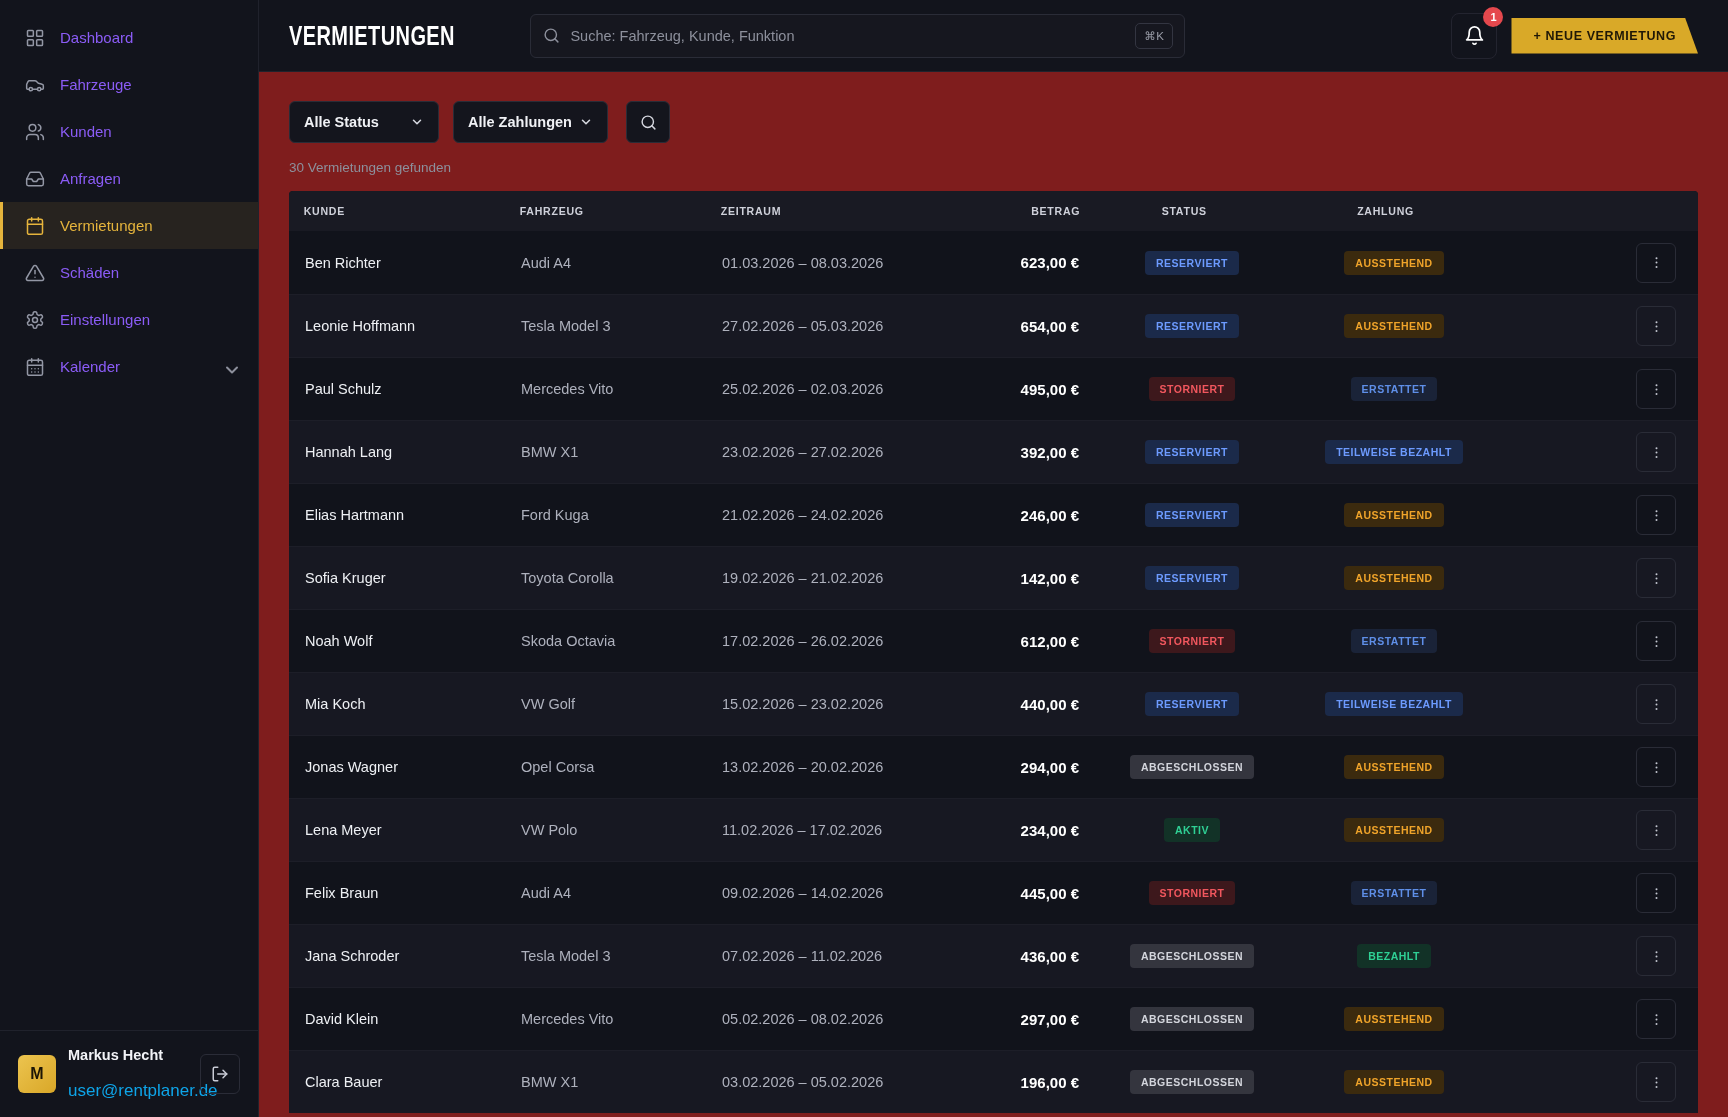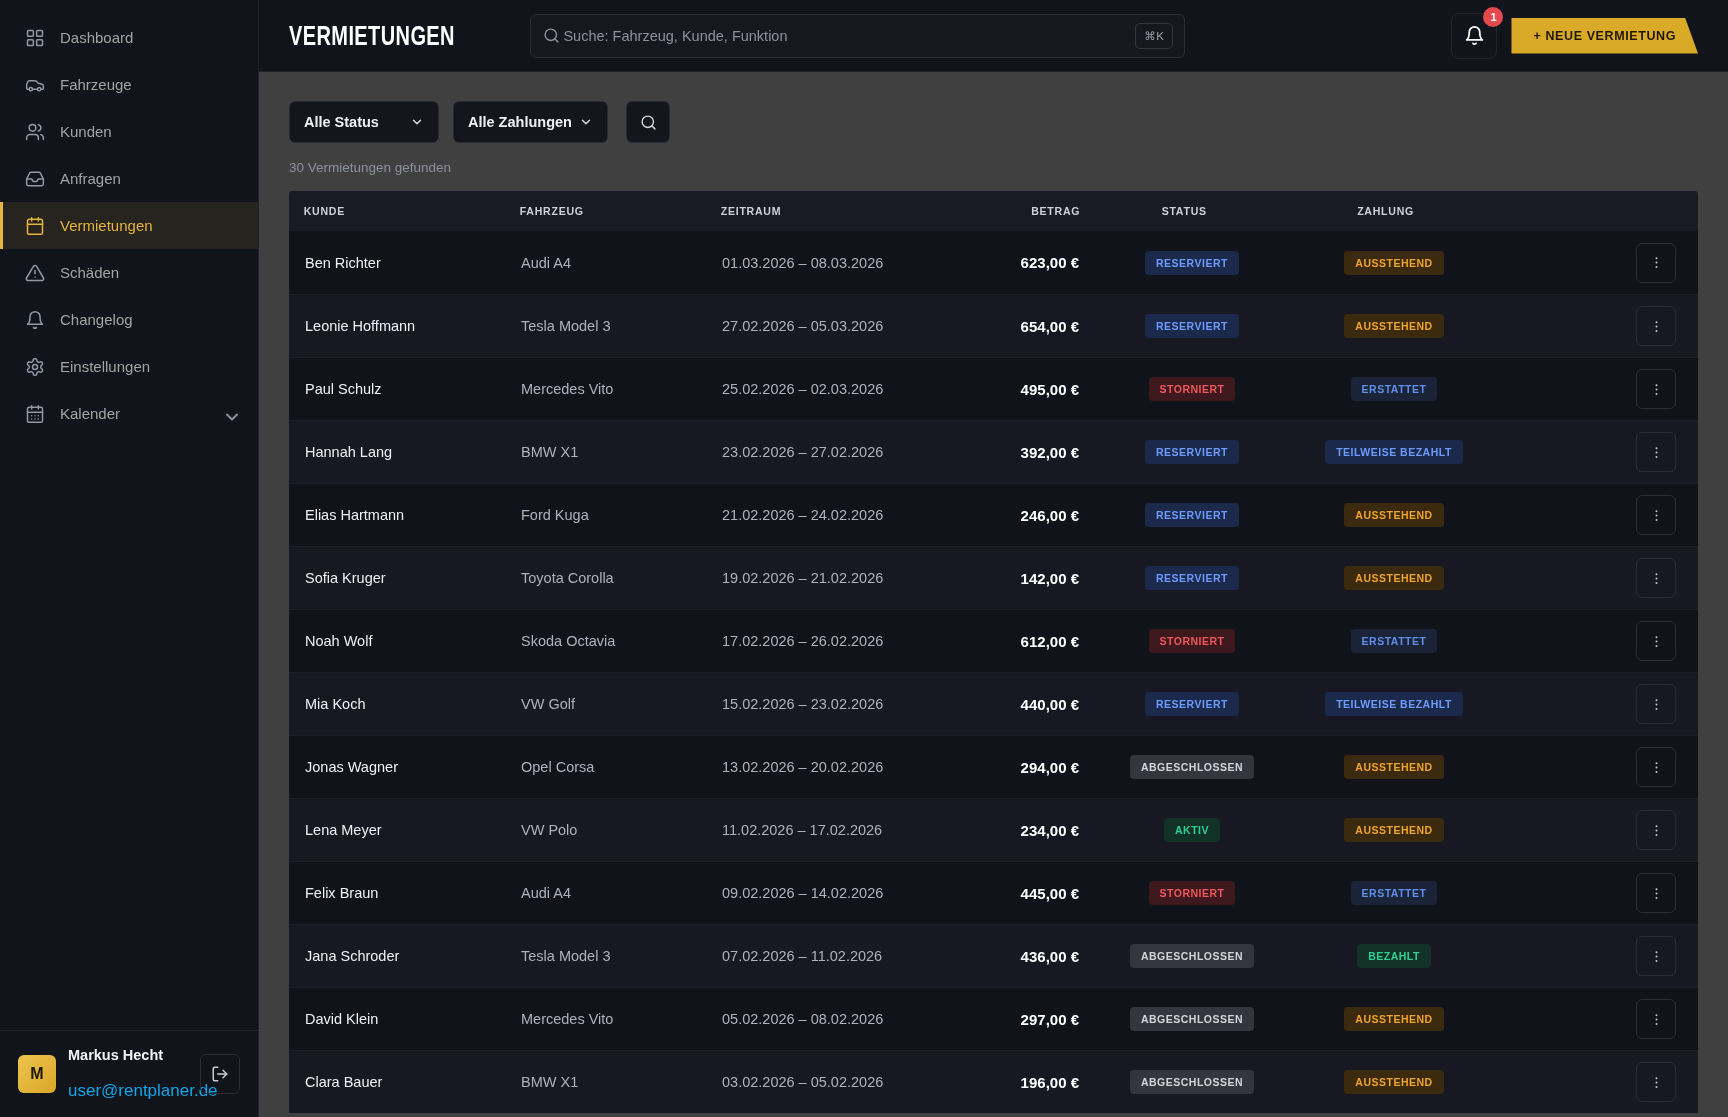--- a/index.html
+++ b/index.html
@@ -21,21 +21,21 @@
     height:72px; display:flex; align-items:center;
     padding:0 22px; border-bottom:1px solid #20222c;
     background:#101118;
   }
   .logo {
     font-size:22px; font-weight:800; letter-spacing:.2px; color:#ffffff;
   }
   nav { padding:14px 0 0 0; flex:0 0 auto; }
   .nav-item {
     height:47px; display:flex; align-items:center; gap:15px;
-    padding:0 22px; color:#a3a3a3; font-size:15px; cursor:pointer;
+    padding:0 22px; color:#8b5cf6; font-size:15px; cursor:pointer;
     border-left:3px solid transparent; position:relative;
   }
   .nav-item .nicon { width:20px; height:20px; display:flex; align-items:center; color:#9397a5; }
   .nav-item svg { width:20px; height:20px; }
   .nav-item.active {
     background:rgba(229,180,60,.10);
     border-left:3px solid #e5b43c;
     color:#e5b43c;
   }
   .nav-item.active .nicon { color:#e5b43c; }
@@ -67,21 +67,21 @@
     border-bottom:1px solid #20222c;
     display:flex; align-items:center; padding:0 30px; gap:34px;
   }
   .page-title {
     font-size:25px; font-weight:900; color:#ffffff; letter-spacing:.5px;
     transform:scaleX(.80) scaleY(1.12); transform-origin:left center; white-space:nowrap;
   }
   .search-box {
     width:655px; height:44px; background:#16171f;
     border:1px solid #2a2c37; border-radius:6px;
-    display:flex; align-items:center; padding:0 12px; gap:3px;
+    display:flex; align-items:center; padding:0 12px; gap:10px;
   }
   .search-box svg { width:17px; height:17px; color:#8d909c; flex:none; }
   .search-box input {
     flex:1; background:transparent; border:none; outline:none;
     color:#d6d8e0; font-size:14.5px; font-family:"Liberation Sans",sans-serif;
   }
   .search-box input::placeholder { color:#8d909c; }
   .kbd {
     border:1px solid #33354100; outline:1px solid #333541; border-radius:4px;
     color:#9a9da8; font-size:11.5px; padding:4px 7px; letter-spacing:.5px;
@@ -99,21 +99,21 @@
     font-size:11px; font-weight:700;
     display:flex; align-items:center; justify-content:center;
   }
   .new-btn {
     height:36px; padding:0 22px; border:none; cursor:pointer;
     background:#d9a928; color:#201806; font-weight:700; font-size:12.5px;
     letter-spacing:.6px; font-family:"Liberation Sans",sans-serif;
     clip-path:polygon(0 0, calc(100% - 13px) 0, 100% 100%, 0 100%);
   }
   
-  .content { flex:1; padding:29px 30px 0 30px; overflow:hidden; background:#404040; }
+  .content { flex:1; padding:29px 30px 0 30px; overflow:hidden; background:#7f1d1d; }
   .filters { display:flex; align-items:center; gap:14px; }
   .select {
     height:42px; background:#14151d; border:1px solid #2a2c37; border-radius:6px;
     display:flex; align-items:center; justify-content:space-between;
     padding:0 14px; font-size:14.5px; font-weight:700; color:#f0f1f5; cursor:pointer;
   }
   .select.w1 { width:150px; }
   .select.w2 { width:155px; }
   .select .chev { width:14px; height:14px; color:#d6d8e0; }
   .icon-btn {
@@ -223,29 +223,20 @@
       </div>
       <div class="nav-item">
         <span class="nicon">
           <svg viewBox="0 0 24 24" fill="none" stroke="currentColor" stroke-width="1.8" stroke-linecap="round" stroke-linejoin="round">
             <path d="M10.29 3.86 1.82 18a2 2 0 0 0 1.71 3h16.94a2 2 0 0 0 1.71-3L13.71 3.86a2 2 0 0 0-3.42 0z"></path>
             <line x1="12" y1="9" x2="12" y2="13"></line>
             <line x1="12" y1="17" x2="12.01" y2="17"></line>
           </svg>
         </span>
         <span>Schäden</span>
-      </div>
-      <div class="nav-item">
-        <span class="nicon">
-          <svg viewBox="0 0 24 24" fill="none" stroke="currentColor" stroke-width="1.8" stroke-linecap="round" stroke-linejoin="round">
-            <path d="M18 8A6 6 0 0 0 6 8c0 7-3 9-3 9h18s-3-2-3-9"></path>
-            <path d="M13.73 21a2 2 0 0 1-3.46 0"></path>
-          </svg>
-        </span>
-        <span>Changelog</span>
       </div>
       <div class="nav-item">
         <span class="nicon">
           <svg viewBox="0 0 24 24" fill="none" stroke="currentColor" stroke-width="1.8" stroke-linecap="round" stroke-linejoin="round">
             <circle cx="12" cy="12" r="3"></circle>
             <path d="M12.22 2h-.44a2 2 0 0 0-2 2v.18a2 2 0 0 1-1 1.73l-.43.25a2 2 0 0 1-2 0l-.15-.08a2 2 0 0 0-2.73.73l-.22.38a2 2 0 0 0 .73 2.73l.15.1a2 2 0 0 1 1 1.72v.51a2 2 0 0 1-1 1.74l-.15.09a2 2 0 0 0-.73 2.73l.22.38a2 2 0 0 0 2.73.73l.15-.08a2 2 0 0 1 2 0l.43.25a2 2 0 0 1 1 1.73V20a2 2 0 0 0 2 2h.44a2 2 0 0 0 2-2v-.18a2 2 0 0 1 1-1.73l.43-.25a2 2 0 0 1 2 0l.15.08a2 2 0 0 0 2.73-.73l.22-.39a2 2 0 0 0-.73-2.73l-.15-.08a2 2 0 0 1-1-1.74v-.5a2 2 0 0 1 1-1.74l.15-.09a2 2 0 0 0 .73-2.73l-.22-.38a2 2 0 0 0-2.73-.73l-.15.08a2 2 0 0 1-2 0l-.43-.25a2 2 0 0 1-1-1.73V4a2 2 0 0 0-2-2z"></path>
           </svg>
         </span>
         <span>Einstellungen</span>
       </div>

